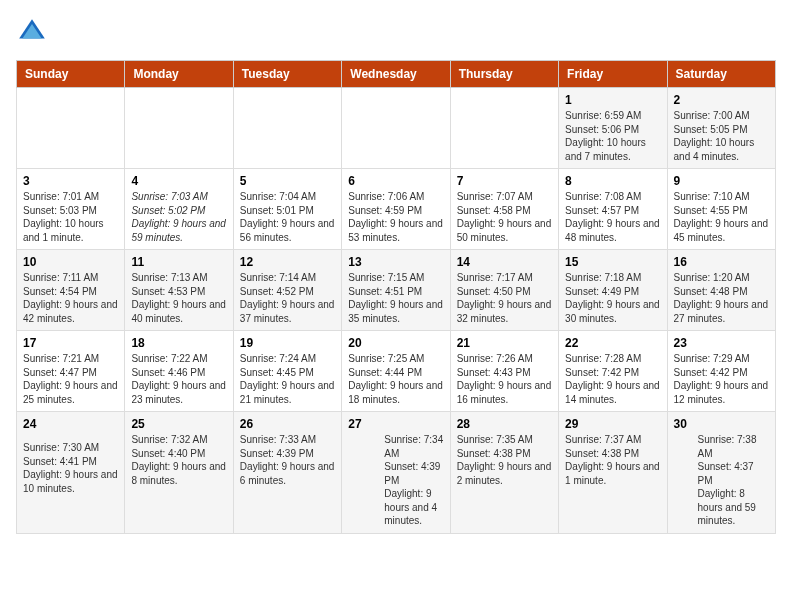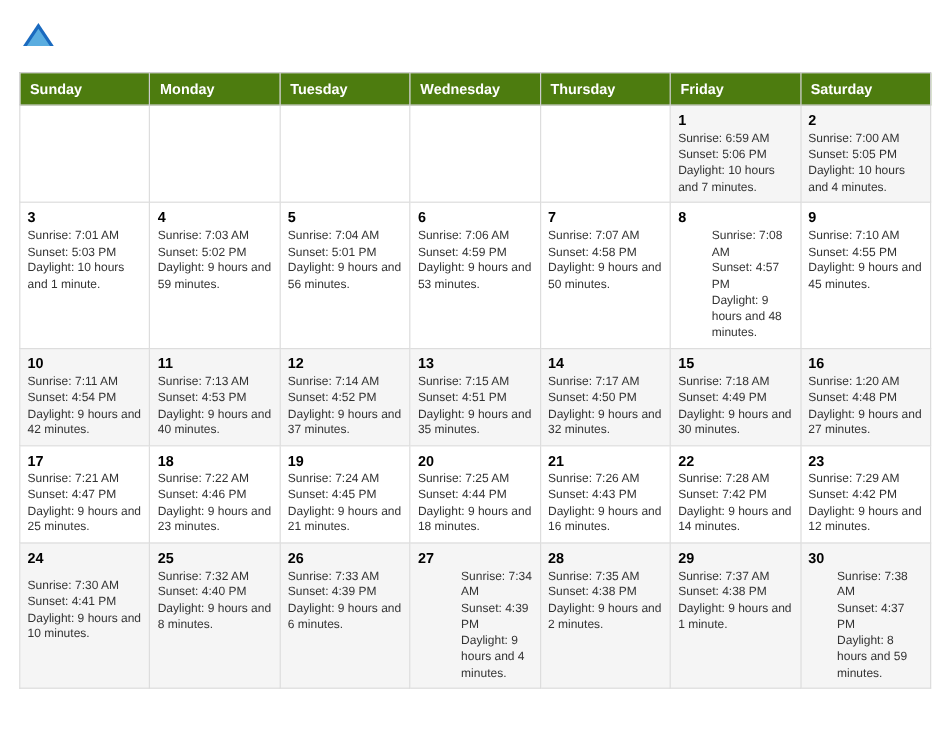--- a/index.html
+++ b/index.html
@@ -43,21 +43,21 @@
     .subtitle {
       font-size: 14px;
       color: #555;
     }
     table {
       width: 100%;
       border-collapse: collapse;
       font-size: 11px;
     }
     thead tr th {
-      background-color: #4d7c0f;
+      background-color: #c2410c;
       color: #fff;
       text-align: left;
       padding: 6px 8px;
       font-size: 12px;
       font-weight: bold;
       border: 1px solid #ccc;
     }
     tbody tr td {
       vertical-align: top;
       padding: 5px 6px;
@@ -138,21 +138,21 @@
       </tr>
       <tr>
         <td>
           <span class="day-number">3</span>
           <div class="day-info" style="white-space: pre-line;">Sunrise: 7:01 AM
 Sunset: 5:03 PM
 Daylight: 10 hours and 1 minute.</div>
         </td>
         <td>
           <span class="day-number">4</span>
-          <div class="day-info" style="white-space: pre-line;">Sunrise: 7:03 AM
+          <div class="day-info" style="white-space: pre-line; font-style: italic;">Sunrise: 7:03 AM
 Sunset: 5:02 PM
 Daylight: 9 hours and 59 minutes.</div>
         </td>
         <td>
           <span class="day-number">5</span>
           <div class="day-info" style="white-space: pre-line;">Sunrise: 7:04 AM
 Sunset: 5:01 PM
 Daylight: 9 hours and 56 minutes.</div>
         </td>
         <td>
@@ -162,21 +162,21 @@
 Daylight: 9 hours and 53 minutes.</div>
         </td>
         <td>
           <span class="day-number">7</span>
           <div class="day-info" style="white-space: pre-line;">Sunrise: 7:07 AM
 Sunset: 4:58 PM
 Daylight: 9 hours and 50 minutes.</div>
         </td>
         <td>
           <span class="day-number">8</span>
-          <div class="day-info" style="white-space: pre-line; margin-left: 28px;">Sunrise: 7:08 AM
+          <div class="day-info" style="white-space: pre-line;">Sunrise: 7:08 AM
 Sunset: 4:57 PM
 Daylight: 9 hours and 48 minutes.</div>
         </td>
         <td>
           <span class="day-number">9</span>
           <div class="day-info" style="white-space: pre-line;">Sunrise: 7:10 AM
 Sunset: 4:55 PM
 Daylight: 9 hours and 45 minutes.</div>
         </td>
       </tr>

